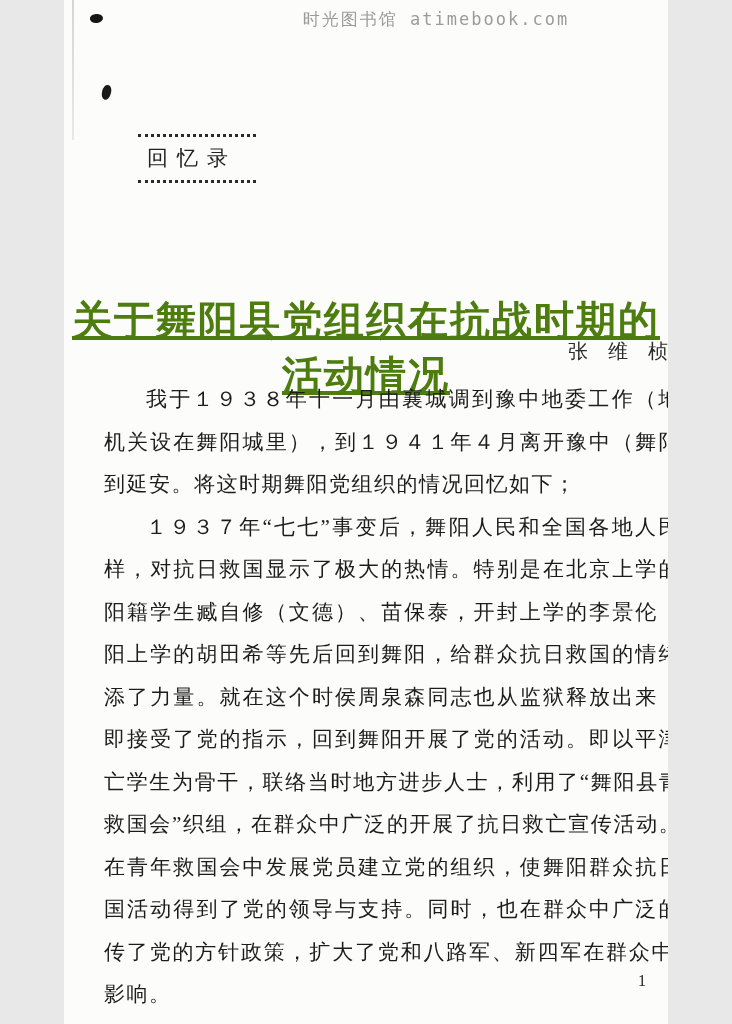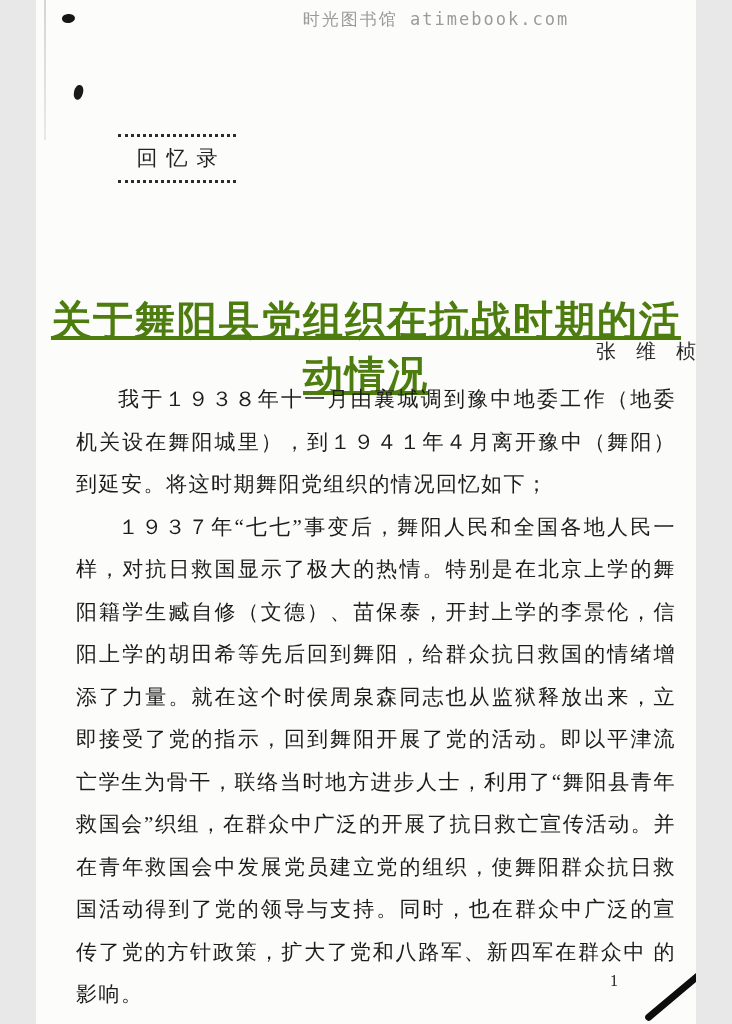--- a/index.html
+++ b/index.html
@@ -1,18 +1,18 @@
 <!DOCTYPE html>
 <html><head>
 <meta charset="utf-8">
 <style>
   html, body { margin: 0; padding: 0; background: #e8e8e8; }
   .page {
     position: relative;
-    width: 660px;
+    width: 604px;
     height: 1024px;
     margin: 0 auto;
     background: #fcfcfa;
     overflow: hidden;
     font-family: "Liberation Serif", "DejaVu Serif", serif;
     color: #1e1e1e;
   }
 
   
   .watermark {
@@ -58,23 +58,22 @@
     width: 104px; height: 7px;
     background: #0d0d0d;
     border-radius: 4px;
     transform: rotate(-40deg);
     transform-origin: left center;
   }
 
   
   .memoir-label {
     position: absolute;
-    left: 82px; top: 134px;
+    left: 74px; top: 134px;
     width: 118px;
-    text-align: center;
   }
   .dotted-rule {
     border-top: 3px dotted #2b2b2b;
     height: 0;
   }
   .memoir-label .label-text {
     display: block;
     padding: 7px 0 8px 0;
     font-size: 21px;
     letter-spacing: 9px;

